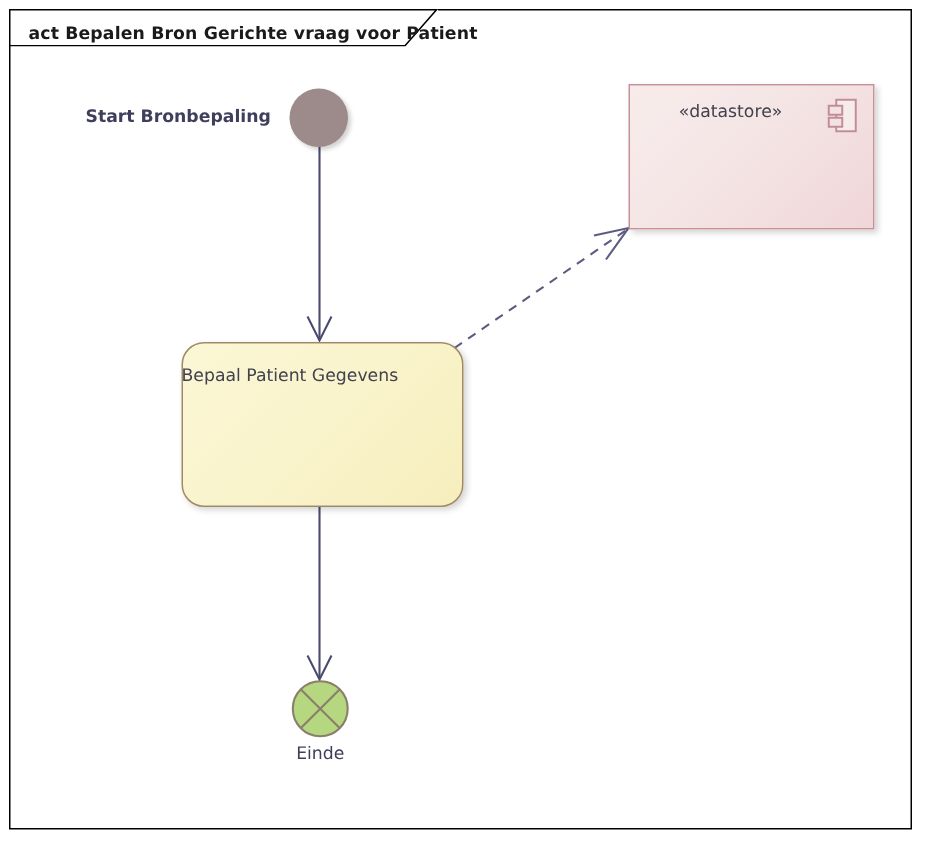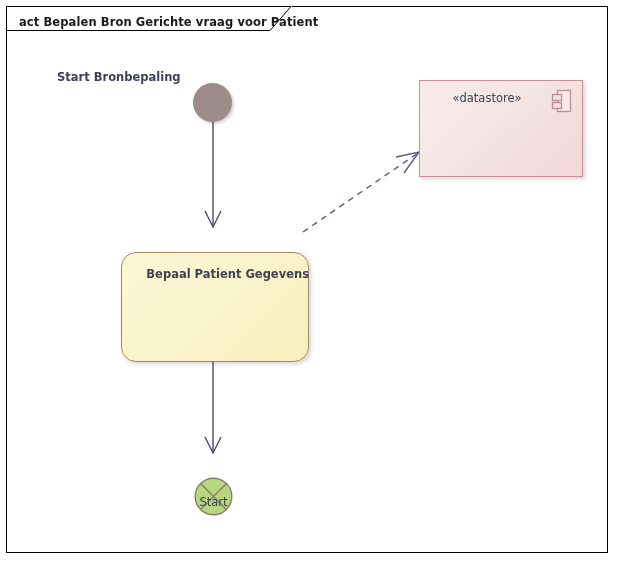--- a/index.html
+++ b/index.html
@@ -50,21 +50,20 @@
     font-size: 11.5px;
     font-weight: bold;
     color: #1a1a1a;
     white-space: nowrap;
     letter-spacing: 0.1px;
   }
 
   
   .shape {
     position: absolute;
-    margin-top: 24px;
   }
 
   
   .start-node {
     left: 193px;
     top: 59px;
     width: 39px;
     height: 39px;
   }
   .start-node .disc {
@@ -102,23 +101,23 @@
     border: 1px solid #a08a63;
     border-radius: 15px;
     background: linear-gradient(135deg, #fbf6d4 0%, #faf4cd 45%, #f6eebc 100%);
     box-shadow: 2px 2px 4px rgba(0,0,0,0.17);
   }
   .activity-label {
     position: absolute;
     left: 0;
     top: 15px;
     width: 100%;
-    text-align: right;
-    font-size: 11.5px;
-    font-weight: bold;
+    text-align: left;
+    font-size: 11.5px;
+    font-weight: normal;
     color: #42424f;
     white-space: nowrap;
   }
 
   
   .datastore-node {
     left: 419px;
     top: 56px;
     width: 164px;
     height: 97px;
@@ -244,15 +243,15 @@
     </svg>
   </div>
 
   <div class="shape end-node">
     <svg width="39" height="39" viewBox="0 0 39 39">
       <circle cx="19.5" cy="19.5" r="18.3" fill="#b5d77f" stroke="#8a7f6a" stroke-width="1.4"></circle>
       <line x1="6.6" y1="6.6" x2="32.4" y2="32.4" stroke="#8a7f6a" stroke-width="1.4"></line>
       <line x1="32.4" y1="6.6" x2="6.6" y2="32.4" stroke="#8a7f6a" stroke-width="1.4"></line>
     </svg>
   </div>
-  <div class="end-label">Start</div>
+  <div class="end-label">Einde</div>
 
 </div>
 
 </body></html>

